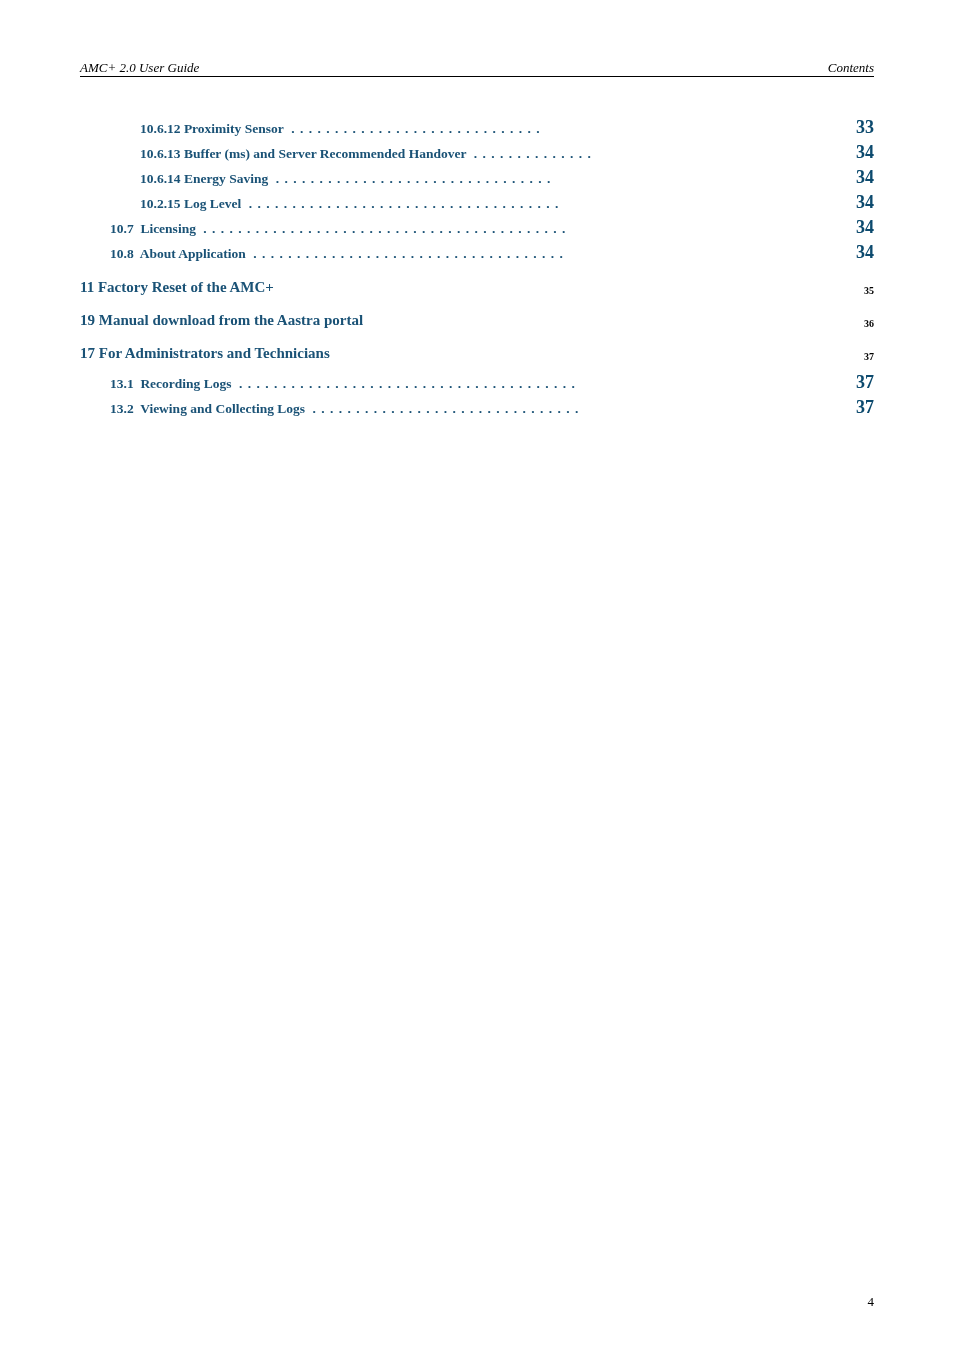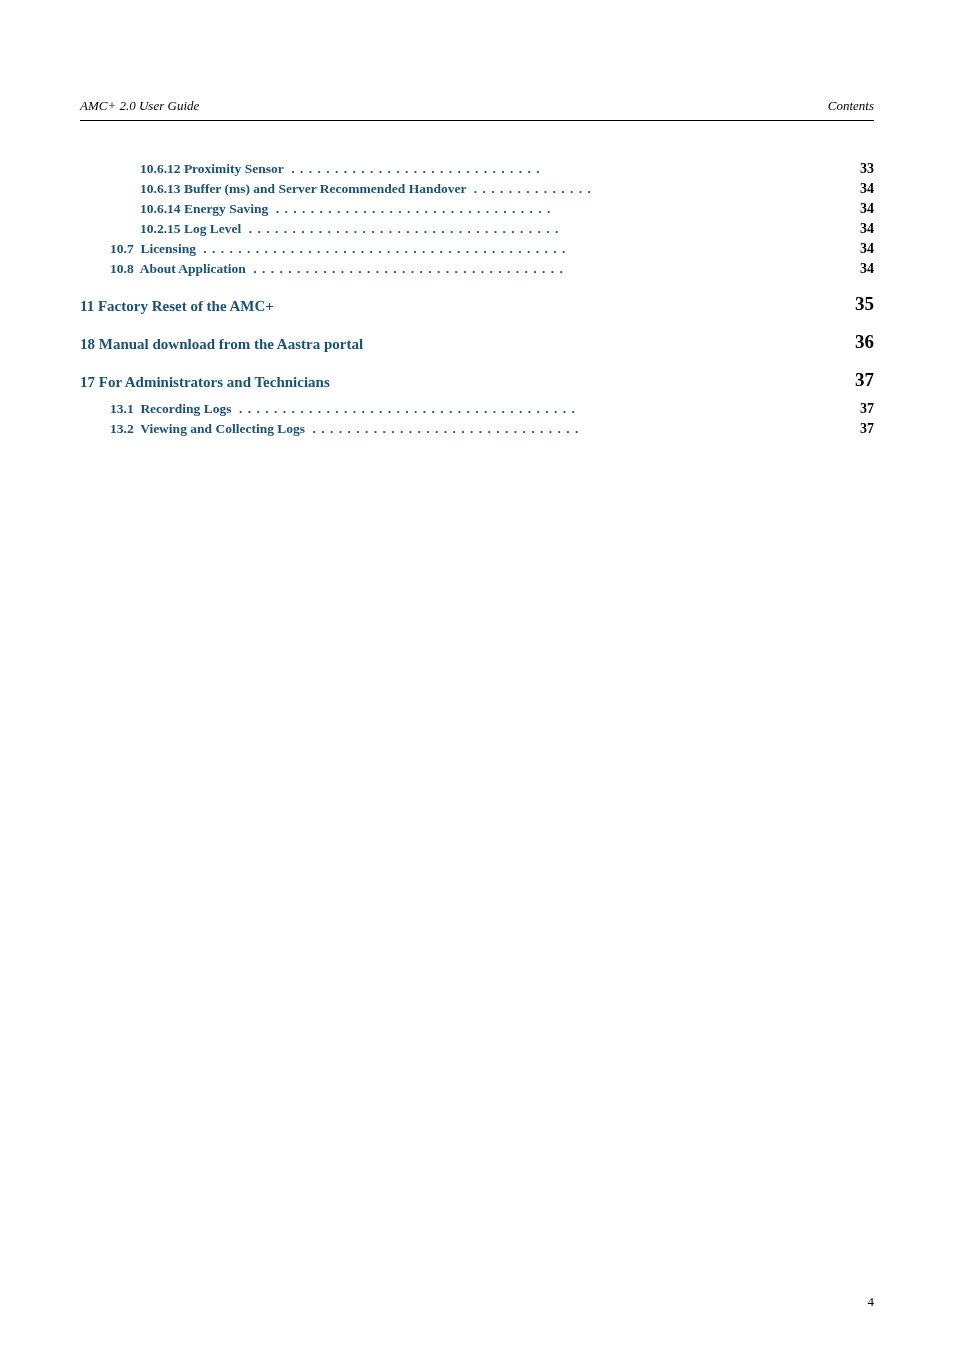--- a/index.html
+++ b/index.html
@@ -23,23 +23,21 @@
       min-height: 1350px;
       padding: 60px 80px 80px 80px;
       position: relative;
     }
 
     .header-bar {
       display: flex;
       justify-content: space-between;
       align-items: center;
       border-bottom: 1px solid #000;
-      padding-bottom: 6px;
       margin-bottom: 30px;
-      margin-top: 38px;
     }
 
     .header-left {
       font-size: 13px;
       font-style: italic;
       color: #000;
     }
 
     .header-right {
       font-size: 13px;
@@ -67,22 +65,22 @@
 
     .toc-entry .dots {
       flex: 1;
       overflow: hidden;
       color: #1a5276;
       margin: 0 3px;
       letter-spacing: 1px;
     }
 
     .toc-entry .page-num {
-      color: #000000;
-      font-size: 14px;
+      color: #0c4a6e;
+      font-size: 18px;
       min-width: 25px;
       text-align: right;
     }
 
     
     .indent-2 {
       padding-left: 60px;
     }
 
     .indent-1 {
@@ -105,21 +103,21 @@
     .toc-section-header .entry-text {
       color: #1a5276;
       font-weight: bold;
       font-size: 15px;
       text-decoration: none;
     }
 
     .toc-section-header .page-num {
       color: #000;
       font-weight: bold;
-      font-size: 19px;
+      font-size: 10px;
       min-width: 25px;
       text-align: right;
     }
 
     .page-number {
       position: absolute;
       bottom: 40px;
       right: 80px;
       font-size: 13px;
       color: #000;
@@ -173,21 +171,21 @@
       <span class="page-num">34</span>
     </div>
 
     <div class="toc-section-header indent-0">
       <span class="entry-text">11 Factory Reset of the AMC+</span>
       <span style="flex:1; overflow:hidden; color:#1a5276; margin:0 3px; letter-spacing:1px;"></span>
       <span class="page-num">35</span>
     </div>
 
     <div class="toc-section-header indent-0">
-      <span class="entry-text">18 Manual download from the Aastra portal</span>
+      <span class="entry-text">19 Manual download from the Aastra portal</span>
       <span style="flex:1; overflow:hidden; color:#1a5276; margin:0 3px;"></span>
       <span class="page-num">36</span>
     </div>
 
     <div class="toc-section-header indent-0">
       <span class="entry-text">17 For Administrators and Technicians</span>
       <span style="flex:1; overflow:hidden; color:#1a5276; margin:0 3px;"></span>
       <span class="page-num">37</span>
     </div>
 

